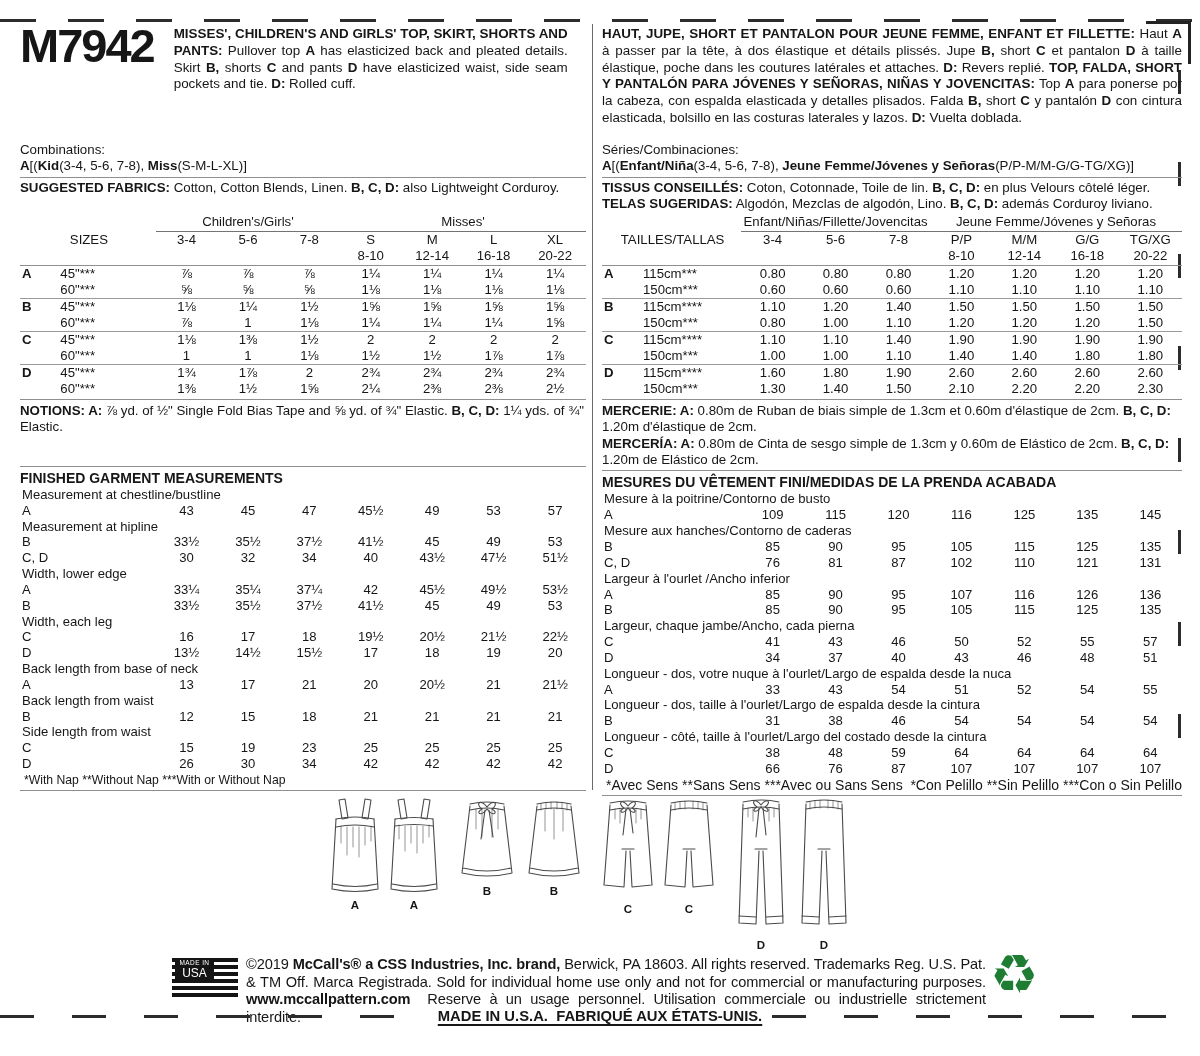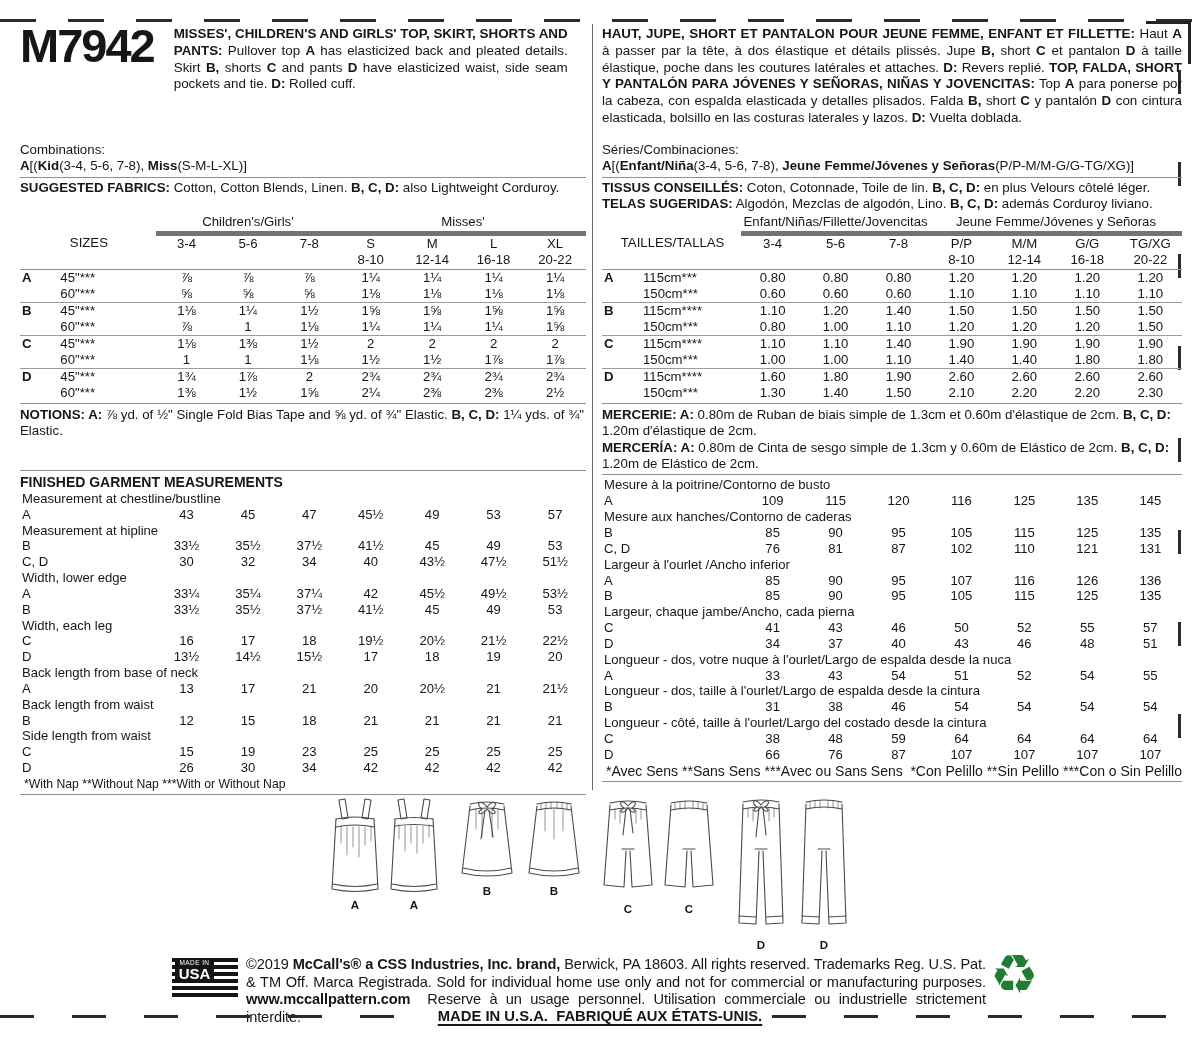--- a/index.html
+++ b/index.html
@@ -32,21 +32,21 @@
   .fabrics{min-height:33px}
   .notions{min-height:61px;margin-top:3px}
   .ftitle{font-weight:bold;font-size:14px;line-height:18px}
   .fnote{font-size:12.2px;line-height:16px;padding-left:4px}
   .fnotes{display:flex;justify-content:space-between;font-size:14px;line-height:16px;padding-left:4px}
 
   
   .yt{width:100%;border-collapse:collapse;font-size:13.2px}
   .yt td{padding:0;text-align:center;line-height:16px;white-space:nowrap}
   .yt tr.yg td{line-height:18px}
-  .yt td.gu{border-bottom:5px solid #737373}
+  .yt td.gu{border-bottom:1px solid #737373}
   .yt tr.yh td,.yt tr.ys td{line-height:16.5px}
   .yt tr.ys td{border-bottom:1px solid #8f8f8f}
   .yt td.yl{text-align:center;padding-left:2px}
   .yt td.vw{text-align:left;font-weight:bold;padding-left:2px}
   .yt td.wd{text-align:left;padding-left:12px}
   .yt tr.sep td{border-top:1px solid #9b9b9b}
 
   
   .ft{width:100%;border-collapse:collapse;font-size:13.1px}
   .ft td{padding:0;text-align:center;line-height:15.85px;white-space:nowrap}
@@ -60,21 +60,21 @@
   .fig svg{display:block}
   .fig path{stroke:#4a4a4a;fill:none;stroke-width:1.1;stroke-linecap:round;stroke-linejoin:round}
   .fig path.g{stroke-width:.7;opacity:.85}
   .figlab{font-weight:bold;font-size:11.5px;margin-top:2px}
 
   
   #flag{position:absolute;left:172px;top:958px;width:66px;height:42px;
     background:repeating-linear-gradient(180deg,#141414 0 3.5px,#fff 3.5px 7px)}
   #flag .canton{position:absolute;left:3px;top:0;width:39px;height:23px;background:#141414;color:#fff;text-align:center}
   #flag .t1{display:block;font-size:6.5px;letter-spacing:.4px;margin-top:2px;line-height:6.5px}
-  #flag .t2{display:block;font-size:15px;font-weight:bold;line-height:13px}
+  #flag .t2{display:block;font-size:12px;font-weight:normal;line-height:13px}
   #copyright{position:absolute;left:246px;top:956px;width:740px;font-size:14.6px;line-height:17.5px;
     text-align:justify;letter-spacing:-.1px}
   #recycle{position:absolute;left:990px;top:946px;font-size:54px;line-height:58px;font-family:"DejaVu Sans",sans-serif}
   #madeline{position:absolute;left:0;top:1008px;width:1200px;display:flex;align-items:center}
   .dashseg{height:3px;flex:1;background:repeating-linear-gradient(90deg,#2c2c2c 0 34px,transparent 34px 72px)}
   #madeline .txt{font-weight:bold;font-size:14.8px;white-space:pre;padding:0 10px;
     text-decoration:underline;text-decoration-thickness:2px;text-underline-offset:3px}
 </style>
 </head>
 <body>
@@ -519,20 +519,21 @@
           </tr>
         </tbody>
       </table>
     </div>
   <div class="rule"></div>
   <div class="notions">
     <div class="small"><b>MERCERIE: A:</b> 0.80m de Ruban de biais simple de 1.3cm et 0.60m d'élastique de 2cm. <b>B, C, D:</b> 1.20m d'élastique de 2cm.</div>
     <div class="small"><b>MERCERÍA: A:</b> 0.80m de Cinta de sesgo simple de 1.3cm y 0.60m de Elástico de 2cm. <b>B, C, D:</b> 1.20m de Elástico de 2cm.</div>
   </div>
   <div class="rule"></div>
+  <div class="ftitle">MESURES DU VÊTEMENT FINI/MEDIDAS DE LA PRENDA ACABADA</div>
   <div>
       <table class="ft">
         <colgroup>
           <col style="width:5%">
           <col style="width:19%">
           <col style="width:10.85%">
           <col style="width:10.85%">
           <col style="width:10.85%">
           <col style="width:10.85%">
           <col style="width:10.85%">

